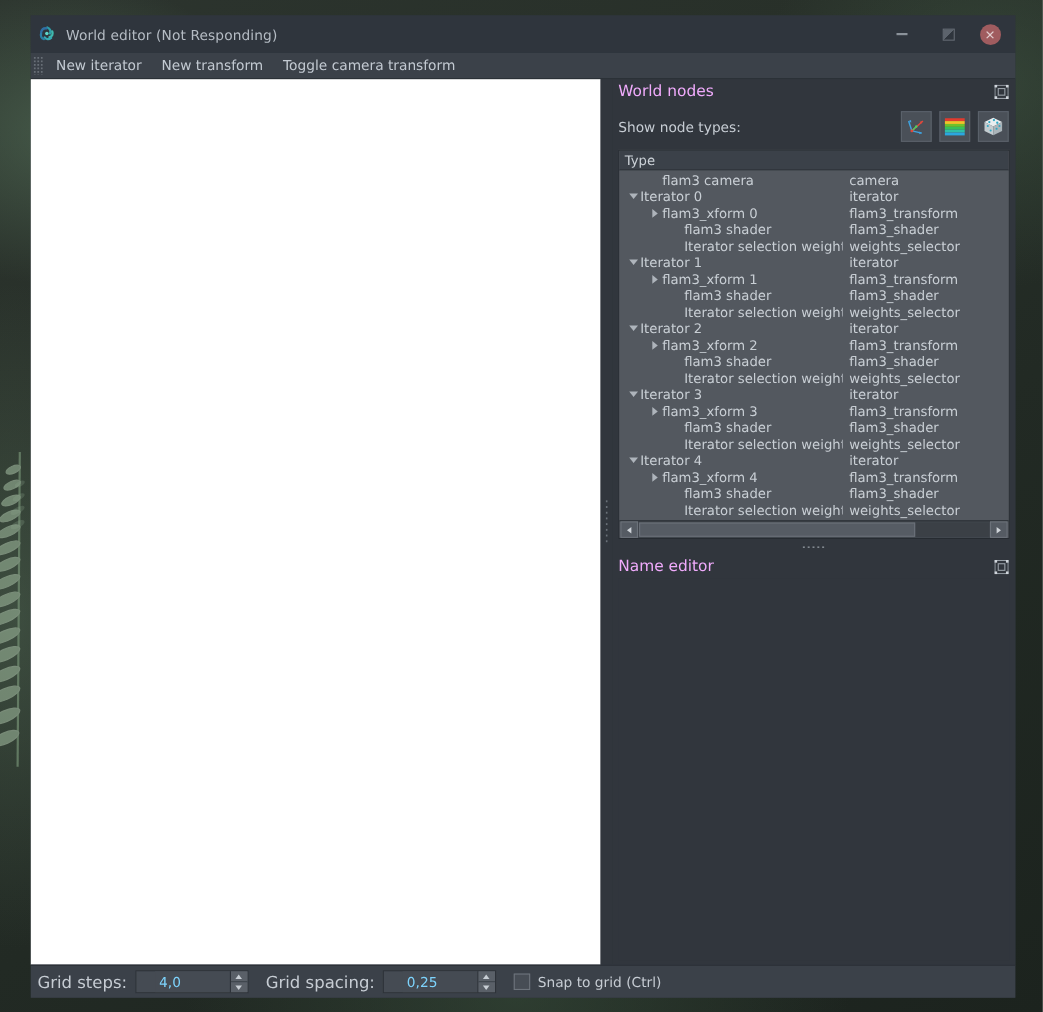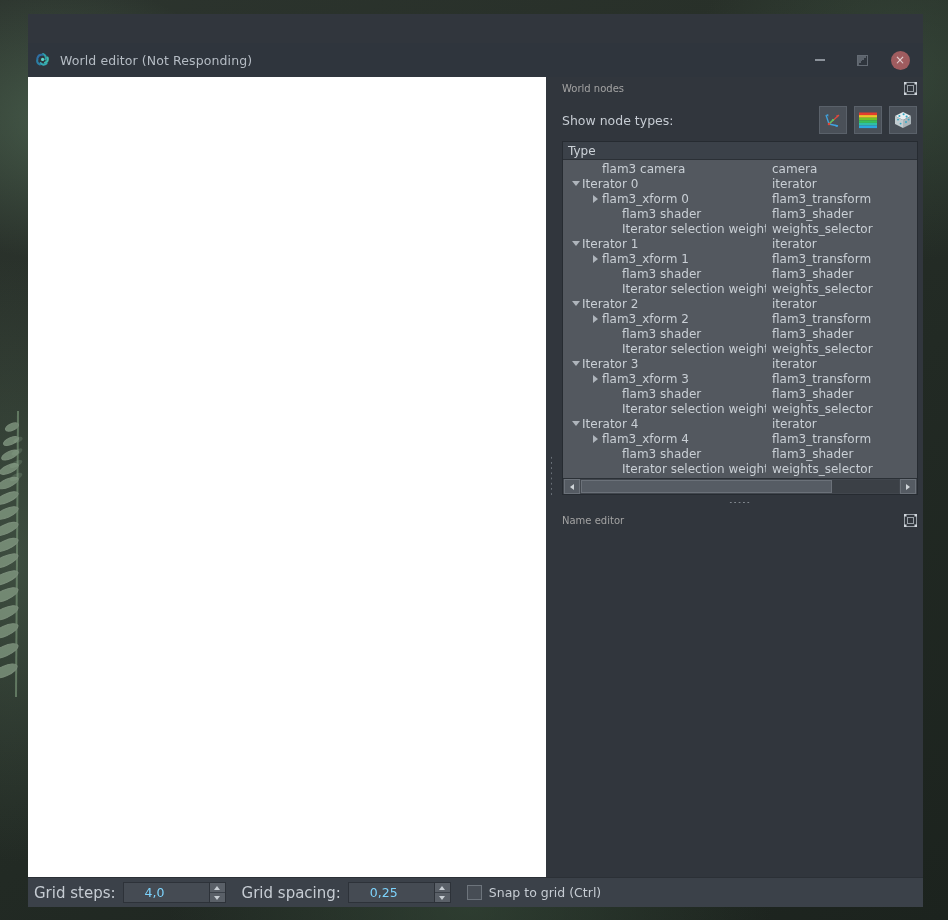--- a/index.html
+++ b/index.html
@@ -53,21 +53,20 @@
   }
 
   
   #titlebar {
     height: 34px;
     background: #2f353d;
     display: flex;
     align-items: center;
     flex: 0 0 auto;
     position: relative;
-    margin-top: 29px;
   }
   #app-icon {
     margin-left: 6px;
     width: 18px;
     height: 18px;
     display: block;
   }
   #title-text {
     margin-left: 8px;
     color: #b5bcc4;
@@ -189,22 +188,22 @@
   }
 
   .panel-header {
     height: 22px;
     display: flex;
     align-items: center;
     padding: 0 6px 0 5px;
     flex: 0 0 auto;
   }
   .panel-title {
-    color: #a3a3a3;
-    font-size: 10px;
+    color: #f0abfc;
+    font-size: 14px;
     flex: 1 1 auto;
   }
   .float-icon { width: 13px; height: 13px; display:block; }
 
   #shownodes-row {
     height: 42px;
     display: flex;
     align-items: center;
     padding: 0 6px 0 5px;
     flex: 0 0 auto;
@@ -478,20 +477,26 @@
       </div>
       <div class="win-btn">
         <span class="sq"></span>
       </div>
       <div id="btn-close">
         <span class="circle">×</span>
       </div>
     </div>
   </div>
 
+  <div id="toolbar">
+    <div class="grip-v"></div>
+    <div class="menu-item">New iterator</div>
+    <div class="menu-item">New transform</div>
+    <div class="menu-item">Toggle camera transform</div>
+  </div>
 
   <div id="body">
 
     <div id="canvas-wrap">
       <div id="canvas"></div>
     </div>
 
     <div id="vsplit">
       <div class="grip-dots-v"></div>
     </div>

